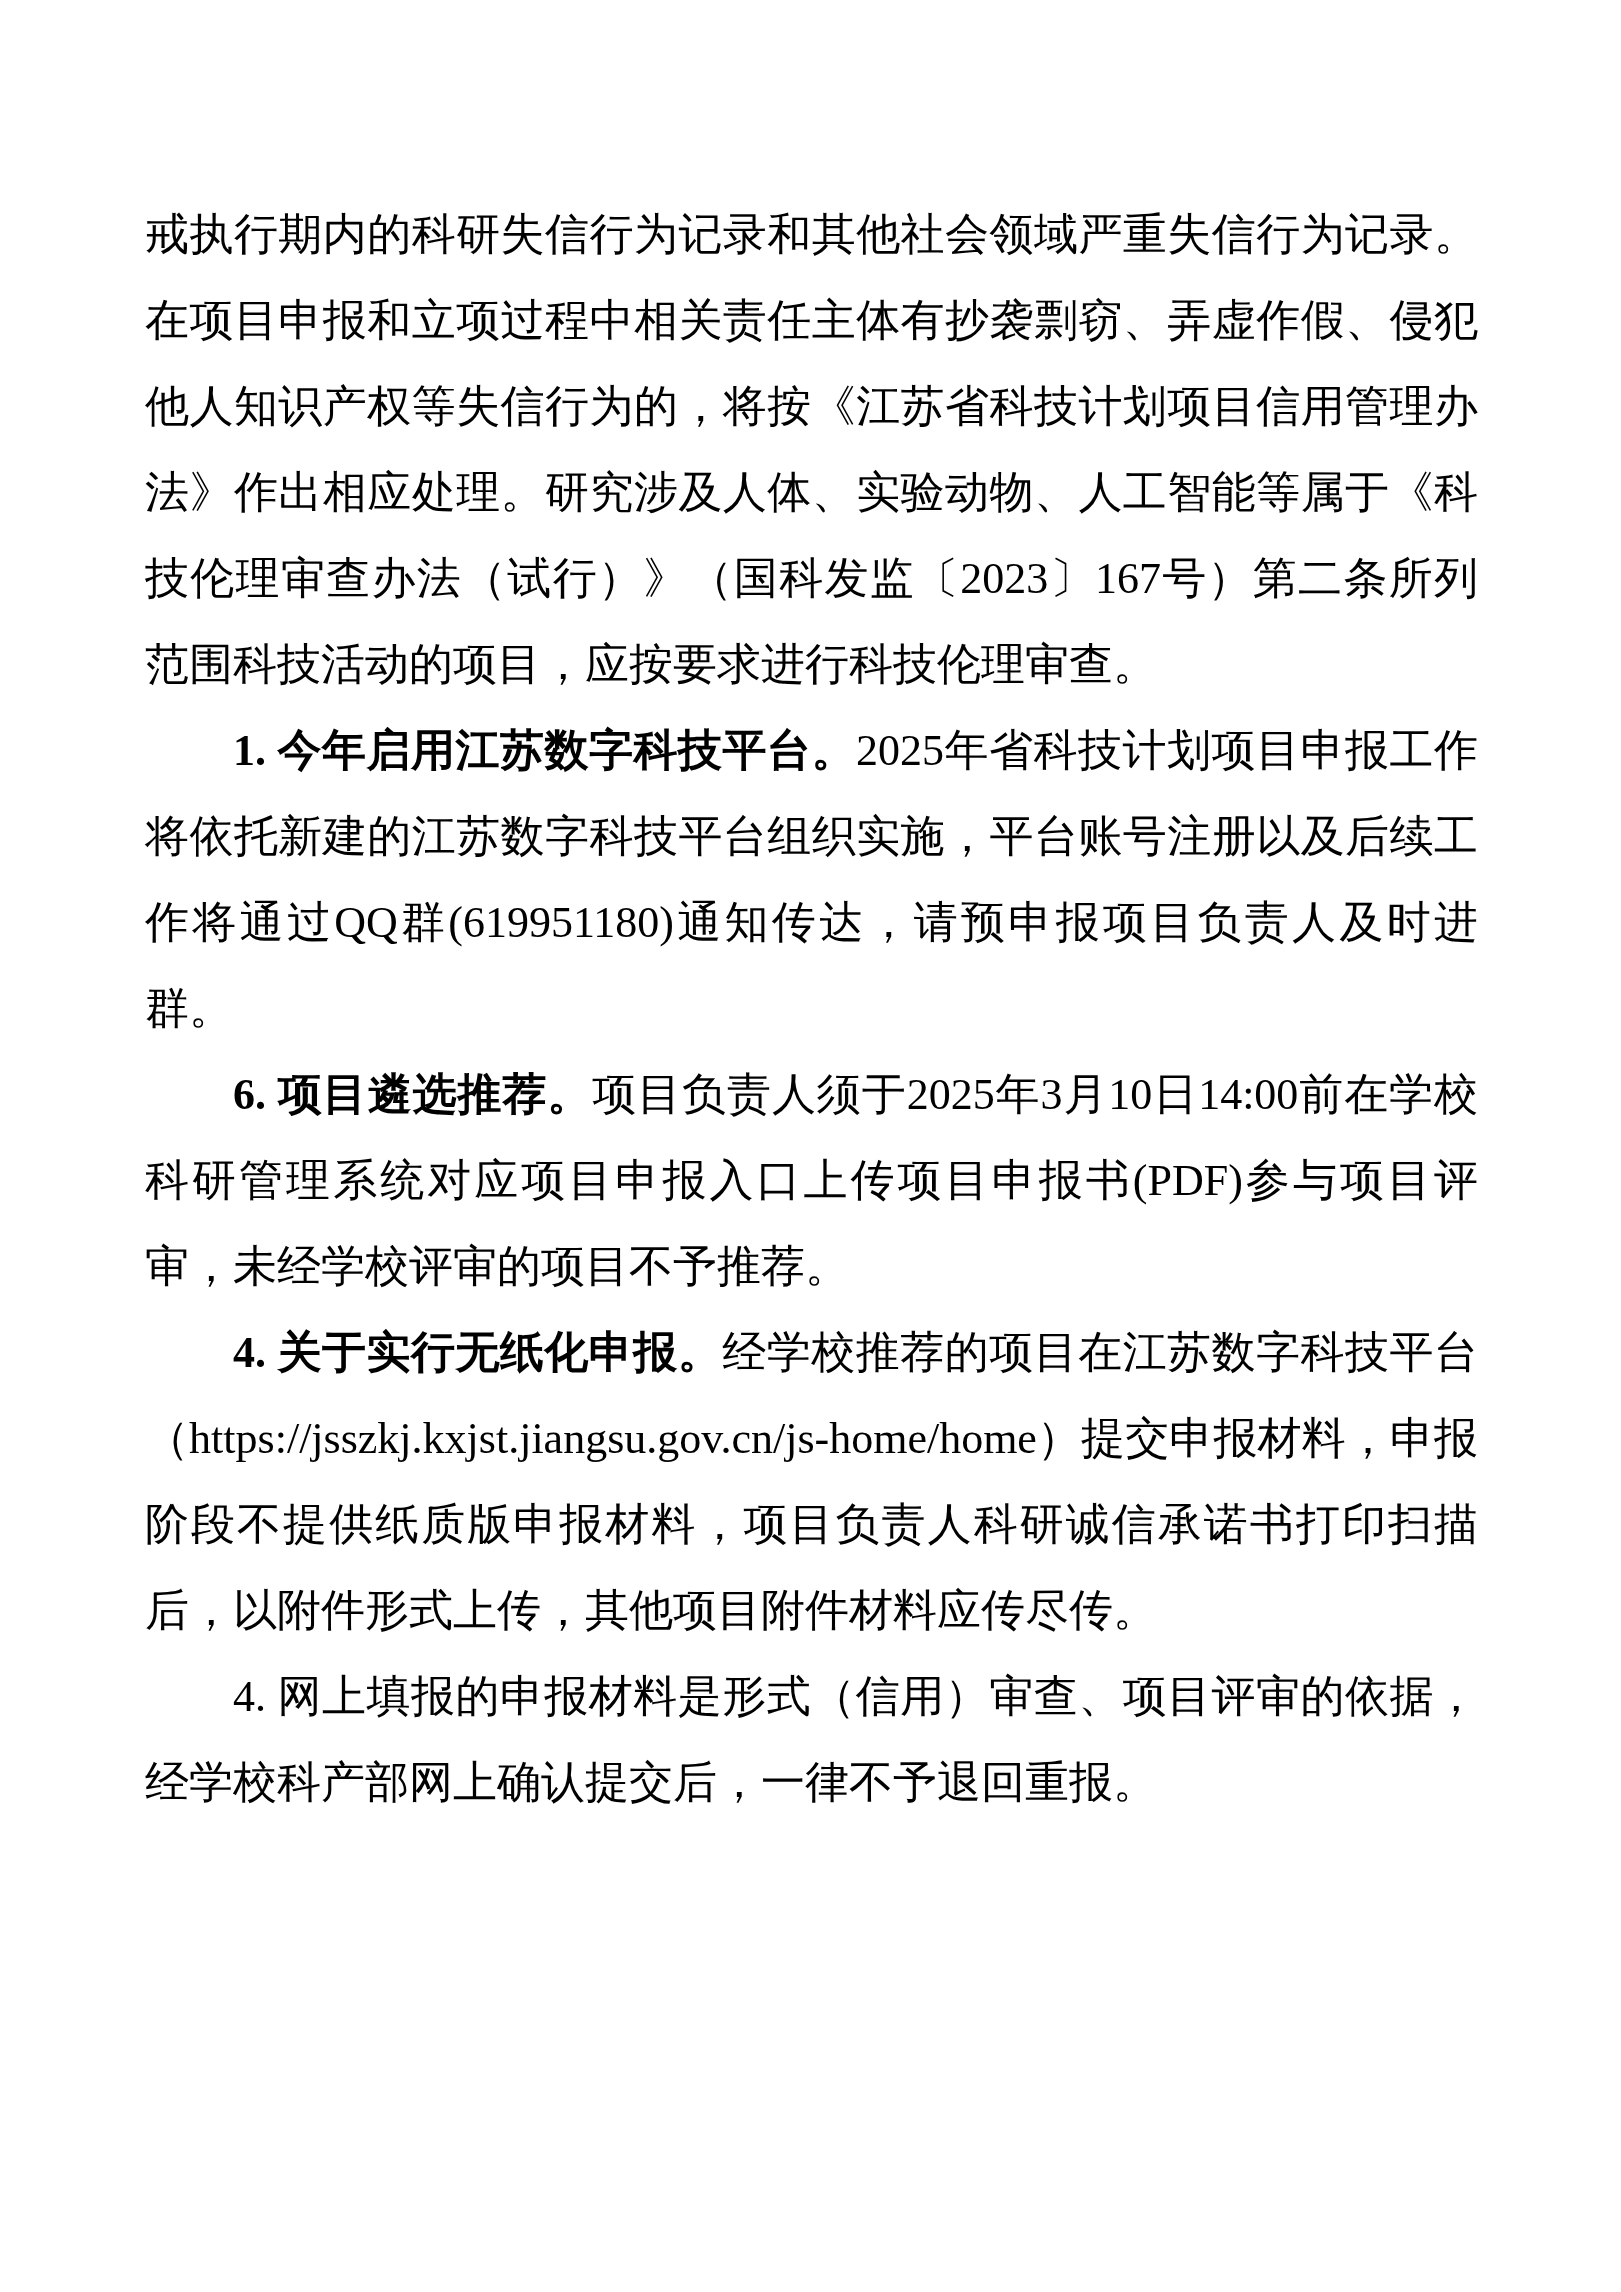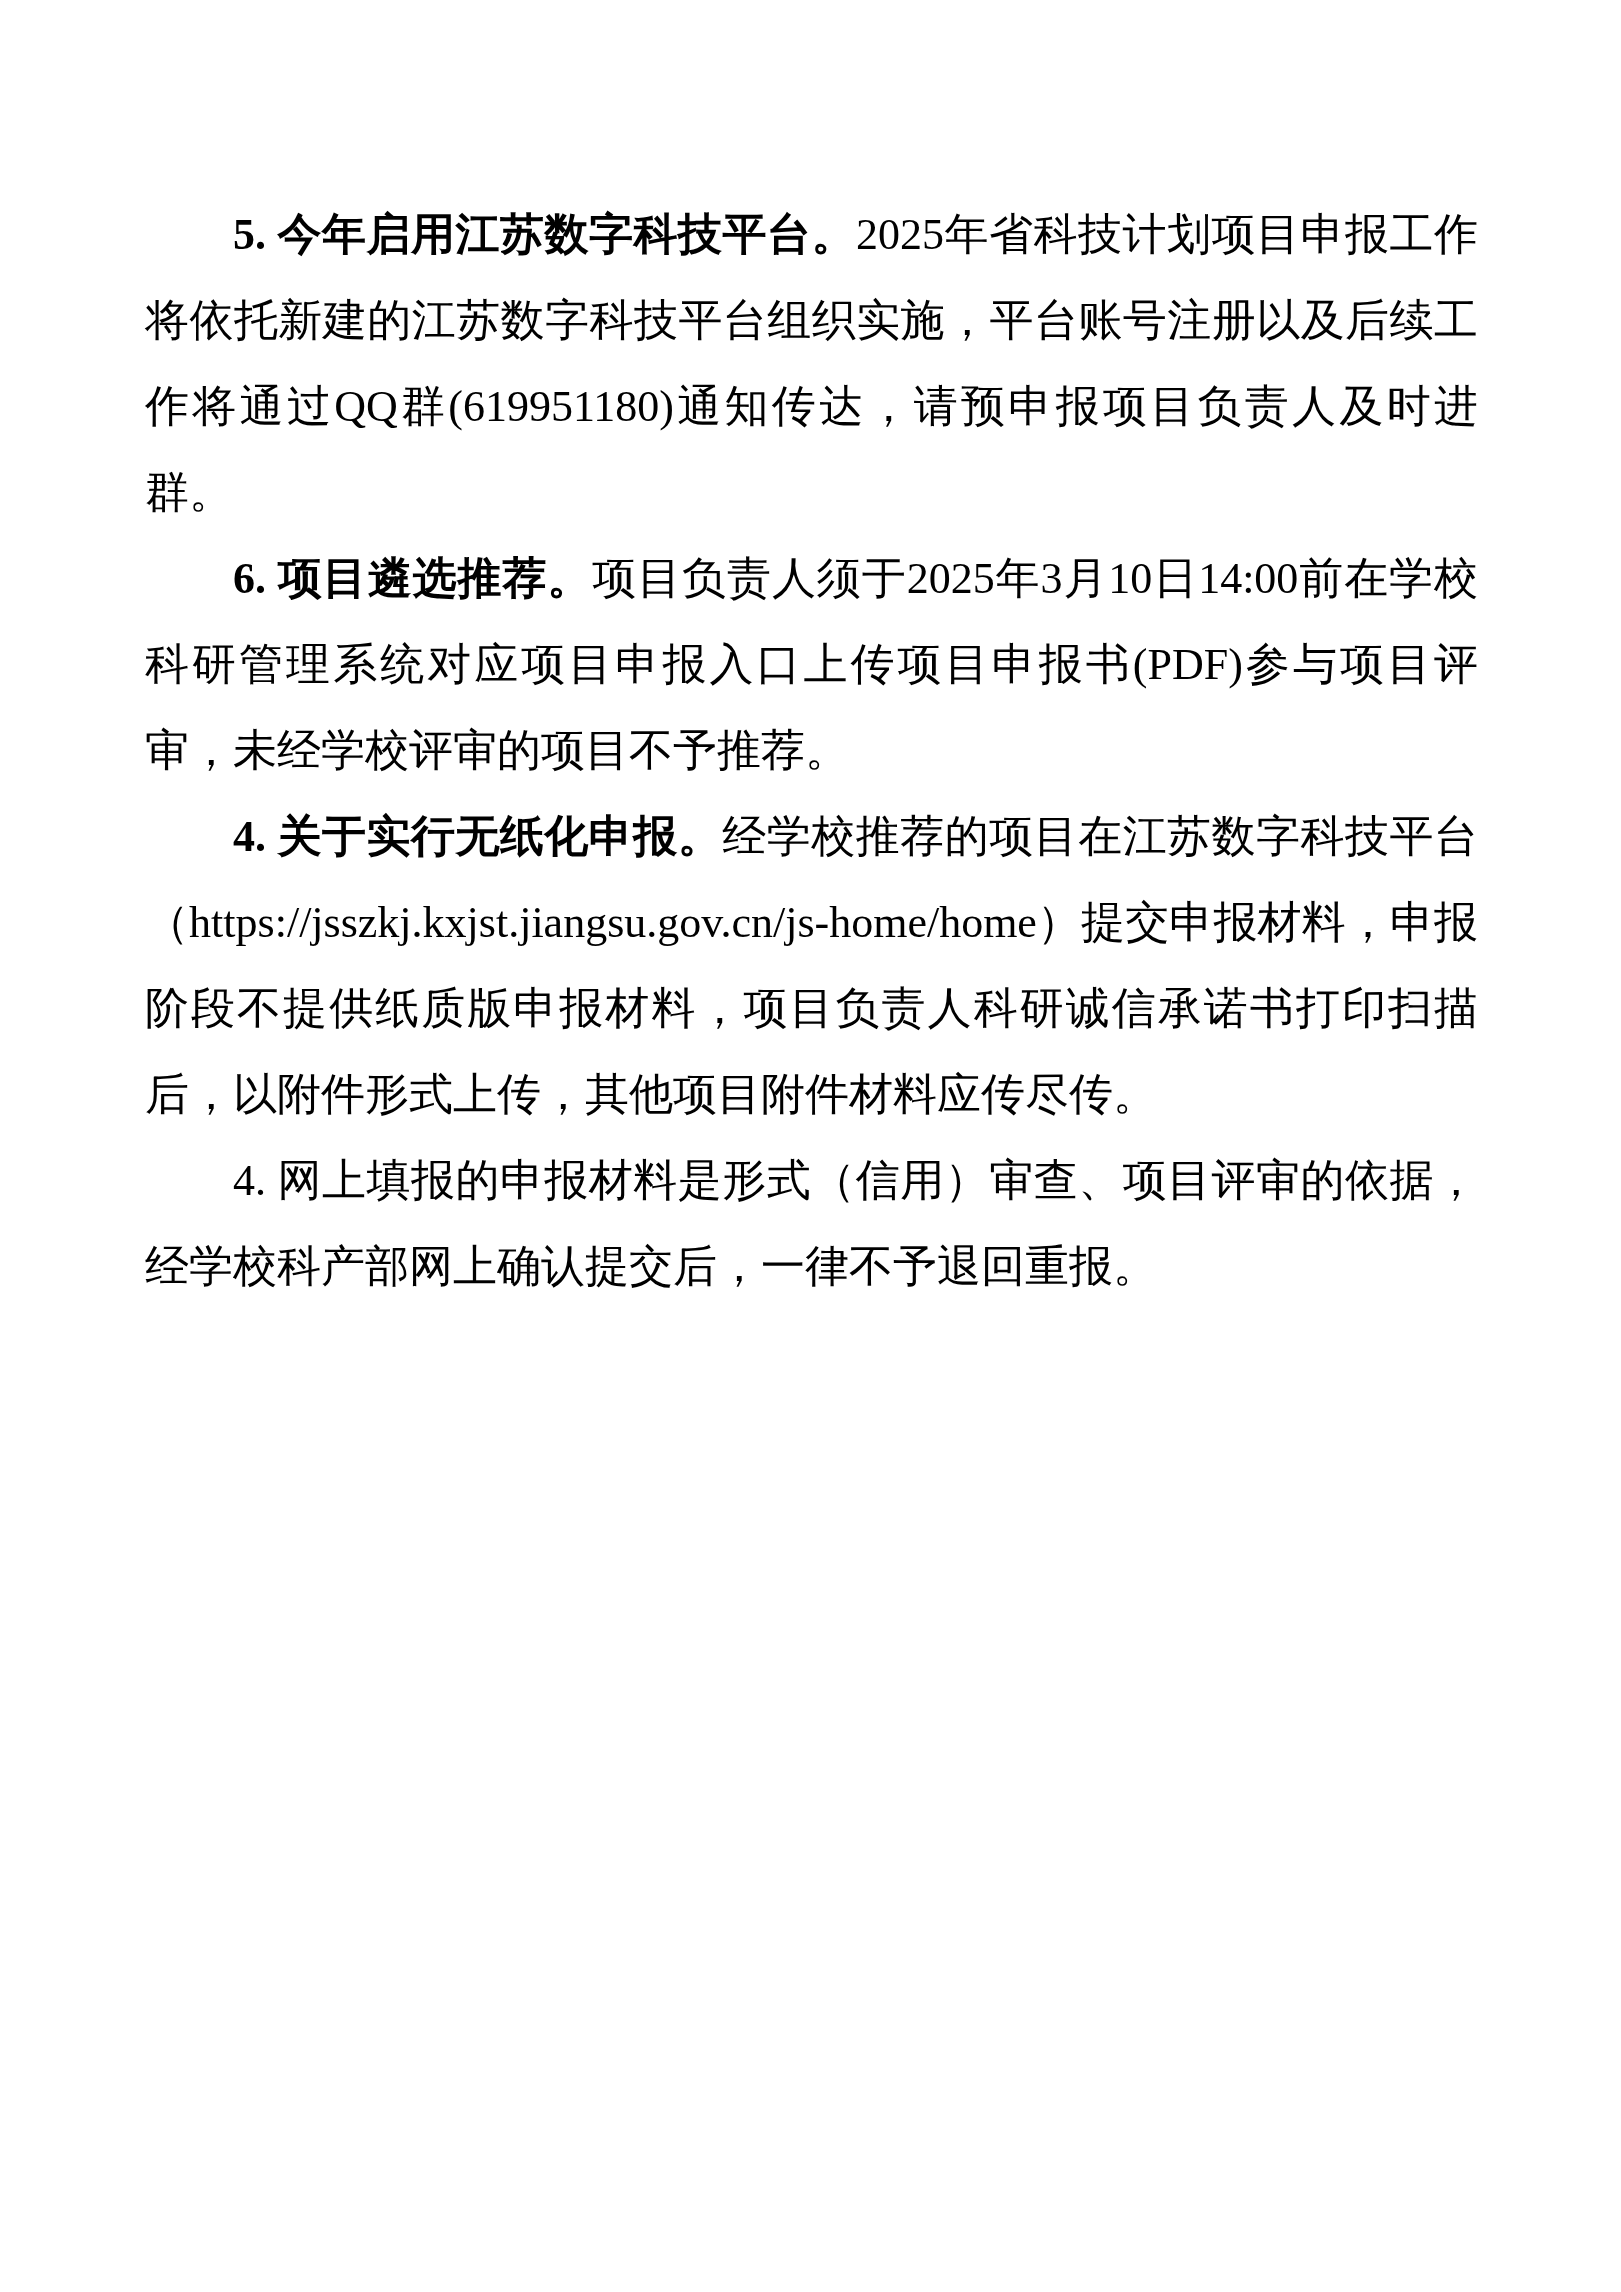--- a/index.html
+++ b/index.html
@@ -43,23 +43,24 @@
   .para.contact {
     margin-top: 86px;
   }
 </style>
 </head>
 <body>
 
 <div class="page">
   <div class="content">
 
+    <p class="para no-indent">戒执行期内的科研失信行为记录和其他社会领域严重失信行为记录。在项目申报和立项过程中相关责任主体有抄袭剽窃、弄虚作假、侵犯他人知识产权等失信行为的，将按《江苏省科技计划项目信用管理办法》作出相应处理。研究涉及人体、实验动物、人工智能等属于《科技伦理审查办法（试行）》（国科发监〔2023〕167号）第二条所列范围科技活动的项目，应按要求进行科技伦理审查。</p>
 
 
-    <p class="para"><span class="lead">5. 今年启用江苏数字科技平台。</span><span>2025年省科技计划项目申报工作将依托新建的江苏数字科技平台组织实施，平台账号注册以及后续工作将通过QQ群(619951180)通知传达，请预申报项目负责人及时进群。</span></p>
+    <p class="para"><span class="lead">1. 今年启用江苏数字科技平台。</span><span>2025年省科技计划项目申报工作将依托新建的江苏数字科技平台组织实施，平台账号注册以及后续工作将通过QQ群(619951180)通知传达，请预申报项目负责人及时进群。</span></p>
 
     <p class="para"><span class="lead">6. 项目遴选推荐。</span><span>项目负责人须于2025年3月10日14:00前在学校科研管理系统对应项目申报入口上传项目申报书(PDF)参与项目评审，未经学校评审的项目不予推荐。</span></p>
 
     <p class="para"><span class="lead">4. 关于实行无纸化申报。</span><span>经学校推荐的项目在江苏数字科技平台（https://jsszkj.kxjst.jiangsu.gov.cn/js-home/home）提交申报材料，申报阶段不提供纸质版申报材料，项目负责人科研诚信承诺书打印扫描后，以附件形式上传，其他项目附件材料应传尽传。</span></p>
 
     <p class="para"><span>4. 网上填报的申报材料是形式（信用）审查、项目评审的依据，经学校科产部网上确认提交后，一律不予退回重报。</span></p>
 
 
   </div>
 </div>

